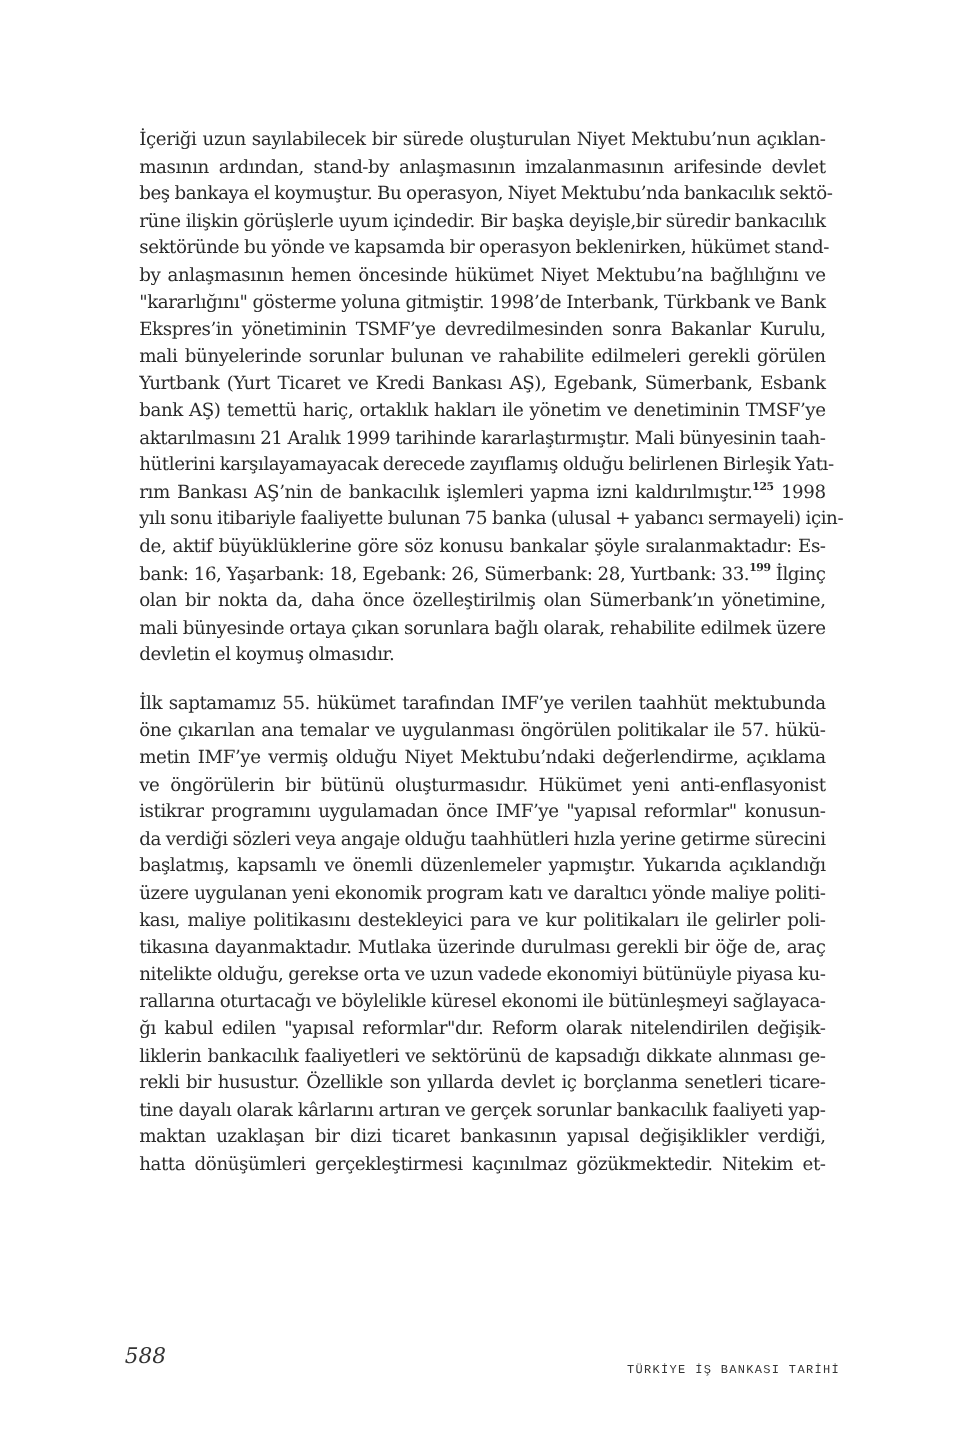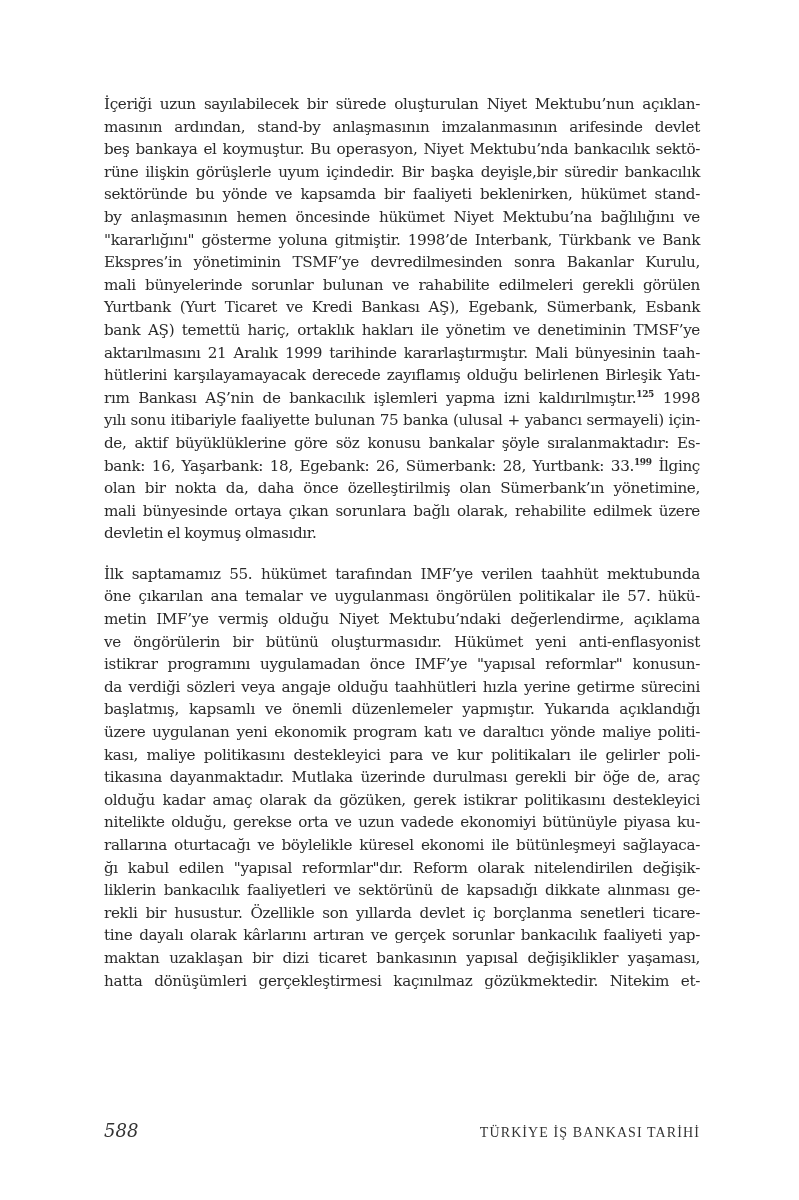--- a/index.html
+++ b/index.html
@@ -1,18 +1,18 @@
 <!DOCTYPE html>
 <html><head>
 <meta charset="utf-8">
 <style>
   html, body { margin: 0; padding: 0; background: #ffffff; }
   body { width: 799px; height: 1200px; position: relative; overflow: hidden; }
   .page { position: absolute; left: 104px; top: 93px; width: 596px; }
-  .para { margin: 0; }
+  .para { margin: 12px; }
   .line {
     font-family: "DejaVu Serif", "Liberation Serif", serif;
     font-size: 15.2px;
     color: #2a2a2a;
     height: 22.6px;
     line-height: 22.6px;
     white-space: nowrap;
     text-align: justify;
     text-align-last: justify;
     letter-spacing: -0.35px;
@@ -21,35 +21,35 @@
   .line.last { text-align-last: left; }
   .para + .para { margin-top: 18px; }
   sup { font-size: 9px; font-weight: bold; vertical-align: top; line-height: 14px; }
   .footer { position: absolute; top: 1120px; left: 104px; width: 596px; height: 30px; }
   .page-number {
     position: absolute; left: 0; top: 0;
     font-family: "DejaVu Serif", "Liberation Serif", serif;
     font-style: italic; font-size: 18px; color: #333;
   }
   .running-title {
-    position: absolute; right: 0; top: 5px;
-    font-family: Liberation Serif, serif;
-    font-size: 14px; letter-spacing: 1.1px; color: #333;
+    position: absolute; right: 0; top: 17px;
+    font-family: Liberation Mono, monospace;
+    font-size: 10px; letter-spacing: 1.1px; color: #333;
   }
 </style>
 </head>
 <body>
 
 <div class="page">
   <div class="para">
     <div class="line">İçeriği uzun sayılabilecek bir sürede oluşturulan Niyet Mektubu’nun açıklan-</div>
     <div class="line">masının ardından, stand-by anlaşmasının imzalanmasının arifesinde devlet</div>
     <div class="line">beş bankaya el koymuştur. Bu operasyon, Niyet Mektubu’nda bankacılık sektö-</div>
     <div class="line">rüne ilişkin görüşlerle uyum içindedir. Bir başka deyişle,bir süredir bankacılık</div>
-    <div class="line">sektöründe bu yönde ve kapsamda bir faaliyeti beklenirken, hükümet stand-</div>
+    <div class="line">sektöründe bu yönde ve kapsamda bir operasyon beklenirken, hükümet stand-</div>
     <div class="line">by anlaşmasının hemen öncesinde hükümet Niyet Mektubu’na bağlılığını ve</div>
     <div class="line">"kararlığını" gösterme yoluna gitmiştir. 1998’de Interbank, Türkbank ve Bank</div>
     <div class="line">Ekspres’in yönetiminin TSMF’ye devredilmesinden sonra Bakanlar Kurulu,</div>
     <div class="line">mali bünyelerinde sorunlar bulunan ve rahabilite edilmeleri gerekli görülen</div>
     <div class="line">Yurtbank (Yurt Ticaret ve Kredi Bankası AŞ), Egebank, Sümerbank, Esbank</div>
     <div class="line">bank AŞ) temettü hariç, ortaklık hakları ile yönetim ve denetiminin TMSF’ye</div>
     <div class="line">aktarılmasını 21 Aralık 1999 tarihinde kararlaştırmıştır. Mali bünyesinin taah-</div>
     <div class="line">hütlerini karşılayamayacak derecede zayıflamış olduğu belirlenen Birleşik Yatı-</div>
     <div class="line"><span>rım Bankası AŞ’nin de bankacılık işlemleri yapma izni kaldırılmıştır.</span><sup>125</sup><span> 1998</span></div>
     <div class="line">yılı sonu itibariyle faaliyette bulunan 75 banka (ulusal + yabancı sermayeli) için-</div>
@@ -64,28 +64,27 @@
     <div class="line">İlk saptamamız 55. hükümet tarafından IMF’ye verilen taahhüt mektubunda</div>
     <div class="line">öne çıkarılan ana temalar ve uygulanması öngörülen politikalar ile 57. hükü-</div>
     <div class="line">metin IMF’ye vermiş olduğu Niyet Mektubu’ndaki değerlendirme, açıklama</div>
     <div class="line">ve öngörülerin bir bütünü oluşturmasıdır. Hükümet yeni anti-enflasyonist</div>
     <div class="line">istikrar programını uygulamadan önce IMF’ye "yapısal reformlar" konusun-</div>
     <div class="line">da verdiği sözleri veya angaje olduğu taahhütleri hızla yerine getirme sürecini</div>
     <div class="line">başlatmış, kapsamlı ve önemli düzenlemeler yapmıştır. Yukarıda açıklandığı</div>
     <div class="line">üzere uygulanan yeni ekonomik program katı ve daraltıcı yönde maliye politi-</div>
     <div class="line">kası, maliye politikasını destekleyici para ve kur politikaları ile gelirler poli-</div>
     <div class="line">tikasına dayanmaktadır. Mutlaka üzerinde durulması gerekli bir öğe de, araç</div>
-    <div class="line">olduğu kadar amaç olarak da gözüken,  gerek istikrar politikasını destekleyici</div>
     <div class="line">nitelikte olduğu, gerekse orta ve uzun vadede ekonomiyi bütünüyle piyasa ku-</div>
     <div class="line">rallarına oturtacağı ve böylelikle küresel ekonomi ile bütünleşmeyi sağlayaca-</div>
     <div class="line">ğı kabul edilen "yapısal reformlar"dır. Reform olarak nitelendirilen değişik-</div>
     <div class="line">liklerin bankacılık faaliyetleri ve sektörünü de kapsadığı dikkate alınması ge-</div>
     <div class="line">rekli bir husustur. Özellikle son yıllarda devlet iç borçlanma senetleri ticare-</div>
     <div class="line">tine dayalı olarak kârlarını artıran ve gerçek sorunlar bankacılık faaliyeti yap-</div>
-    <div class="line">maktan uzaklaşan bir dizi ticaret bankasının yapısal değişiklikler yaşaması,</div>
+    <div class="line">maktan uzaklaşan bir dizi ticaret bankasının yapısal değişiklikler verdiği,</div>
     <div class="line">hatta dönüşümleri gerçekleştirmesi kaçınılmaz gözükmektedir. Nitekim et-</div>
   </div>
 </div>
 
 <div class="footer">
   <div class="page-number">588</div>
   <div class="running-title">TÜRKİYE İŞ BANKASI TARİHİ</div>
 </div>
 
 </body></html>

